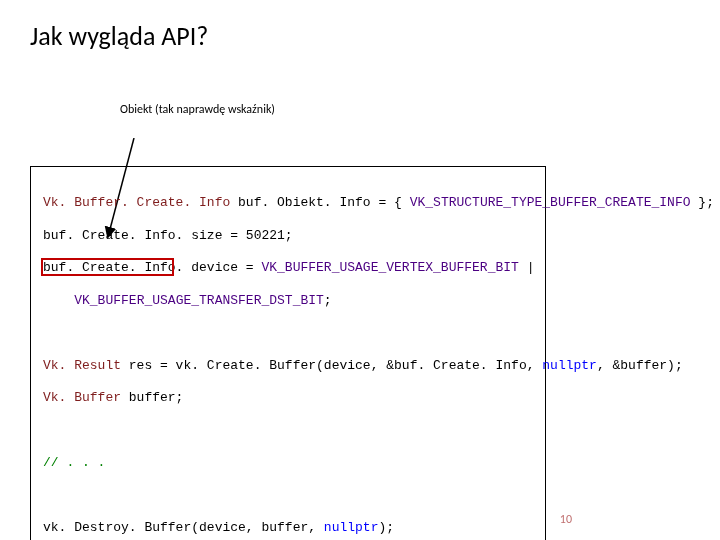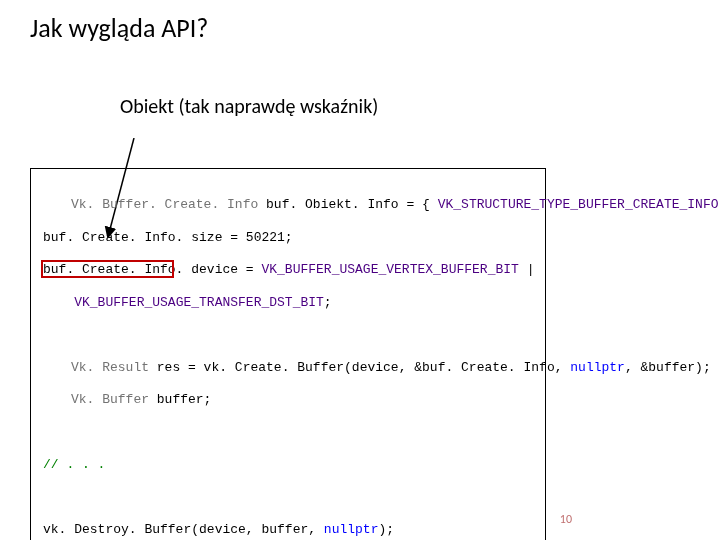--- a/index.html
+++ b/index.html
@@ -9,31 +9,31 @@
     width: 720px;
     height: 540px;
     background: #fff;
     font-family: Calibri, Arial, sans-serif;
     position: relative;
   }
   .slide {
     width: 576px;
     height: 540px;
     position: relative;
-    padding: 12px 30px 0 30px;
+    padding: 20px 30px 0 30px;
   }
   .title {
     font-size: 26px;
     font-weight: 400;
     color: #000;
     margin: 0 0 50px 0;
   }
   .annotation-row {
     margin-left: 90px;
-    font-size: 20px;
+    font-size: 12px;
     color: #000;
     margin-bottom: 8px;
   }
   .arrow-wrap {
     position: absolute;
     left: 104px;
     top: 138px;
     width: 40px;
     height: 80px;
     pointer-events: none;
@@ -43,21 +43,21 @@
     margin: 50px 0 0 0;
     padding: 12px 12px;
     font-family: Consolas, "Courier New", monospace;
     font-size: 13px;
     line-height: 1.25;
     color: #000;
     white-space: pre;
     position: relative;
   }
   .code-line { white-space: pre; }
-  .typename { color: #737373; margin-left: 28px; }
+  .typename { color: #7f1d1d; }
   .enumv   { color: #4b0082; }
   .kw      { color: #0000ff; }
   .comment { color: #008000; }
   .highlight-box {
     position: absolute;
     border: 2px solid #c00000;
     pointer-events: none;
   }
   .pagenum {
     position: absolute;

